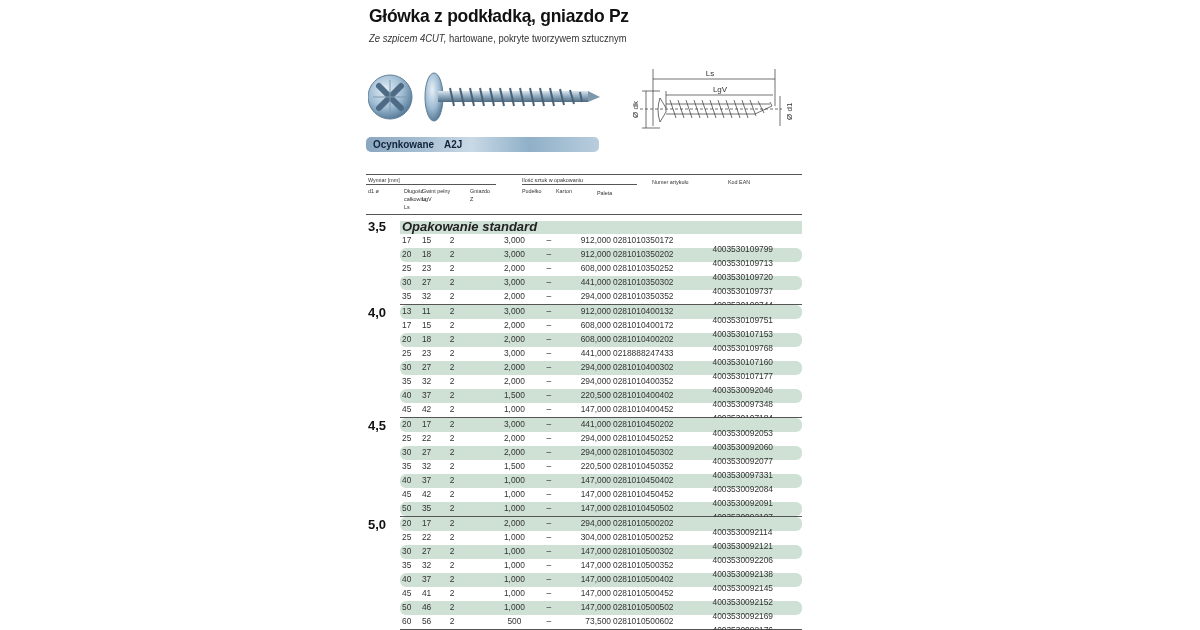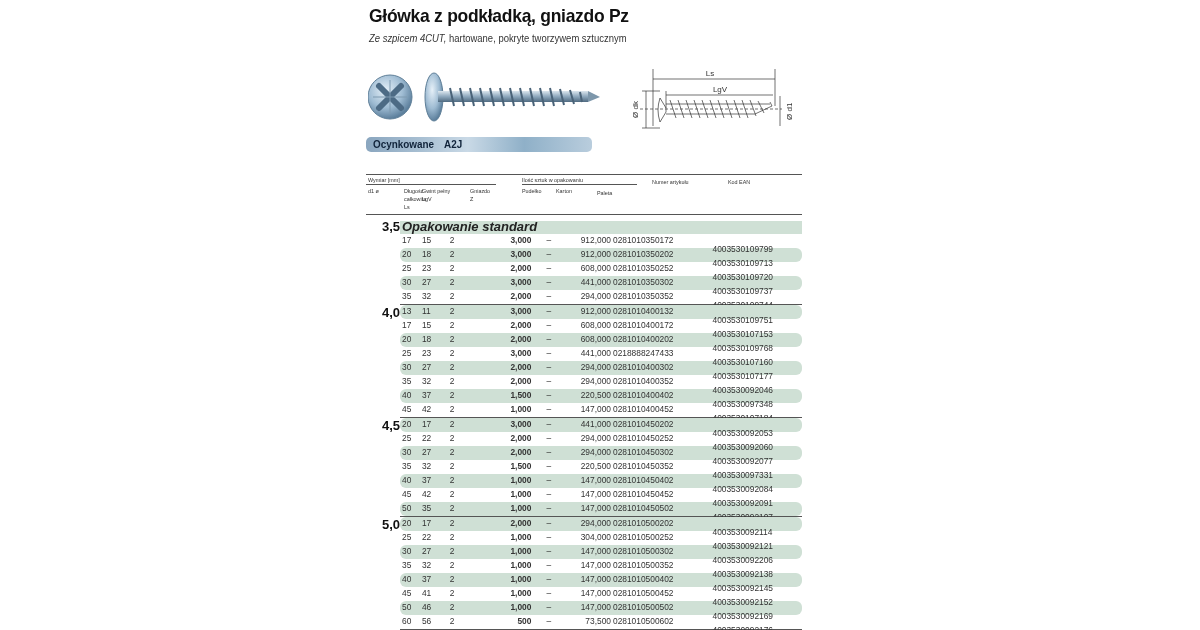--- a/index.html
+++ b/index.html
@@ -3,40 +3,40 @@
 <meta charset="utf-8">
 <style>
   html, body { margin:0; padding:0; background:#ffffff; }
   body { width:1200px; height:630px; position:relative; overflow:hidden; font-family:"Liberation Sans", sans-serif; color:#222; }
   .title { position:absolute; left:369px; top:5px; font-size:19px; font-weight:bold; letter-spacing:-0.3px; color:#111; transform:scaleX(0.92); transform-origin:left; }
   .subtitle { position:absolute; left:369px; top:32px; font-size:10.5px; color:#333; transform:scaleX(0.9); transform-origin:left; }
   .subtitle i { font-style:italic; }
   .screw-photo { position:absolute; left:368px; top:68px; width:240px; height:62px; }
   .diagram { position:absolute; left:620px; top:66px; width:180px; height:72px; }
   .finish-bar { position:absolute; left:366px; top:137px; width:226px; height:15px; border-radius:5px;
-    background:linear-gradient(90deg,#8aa6bf 0%,#a9c0d3 25%,#c9d9e6 45%,#8fb0c8 70%,#b9cddd 100%); }
+    background:linear-gradient(90deg,#8aa6bf 0%,#a9c0d3 25%,#c9d9e6 45%,#8fb0c8 70%,#b9cddd 100%);padding-left:7px; }
   .finish-bar span { position:absolute; left:7px; top:1px; font-size:11px; font-weight:bold; color:#10233a; transform:scaleX(0.9); transform-origin:left; }
   .finish-bar .code { left:78px; }
 
   .hdr { position:absolute; font-size:6px; color:#333; line-height:8px; transform:scaleX(0.9); transform-origin:left; }
   .rule { position:absolute; background:#555; height:1px; }
 
   .table { position:absolute; left:366px; top:221px; width:436px; }
   .group { position:relative; }
-  .group-label { position:absolute; left:16px; top:0; font-size:13px; font-weight:bold; color:#111; }
+  .group-label { position:absolute; left:2px; top:0; font-size:13px; font-weight:bold; color:#111; }
   .rows { margin-left:34px; }
   .row { height:14px; display:flex; font-size:8.4px; line-height:12px; color:#333; }
   .row.stripe { background:#cfe0d5;border-radius:6px; }
   .row.subhdr { background:#cfe0d5; font-style:italic; font-weight:bold; font-size:13px; color:#222; height:13px; }
   .row.subhdr span { padding-left:2px; }
   .c { display:inline-block; white-space:nowrap; }
   .c-ls { width:20px; padding-left:2px; }
   .c-lgv { width:28px; }
   .c-z { width:48px; }
-  .c-box { width:34px; text-align:right;font-weight:bold; }
+  .c-box { width:34px; text-align:center; }
   .c-carton { width:35px; text-align:center; }
   .c-pal { width:45px; text-align:right; }
   .c-art { width:100px; padding-left:2px; }
   .c-ean { width:90px;margin-top:9px; }
   .group-sep { height:1px; background:#555; margin-left:34px; }
 </style>
 </head>
 <body>
 
 <div class="title">Główka z podkładką, gniazdo Pz</div>

